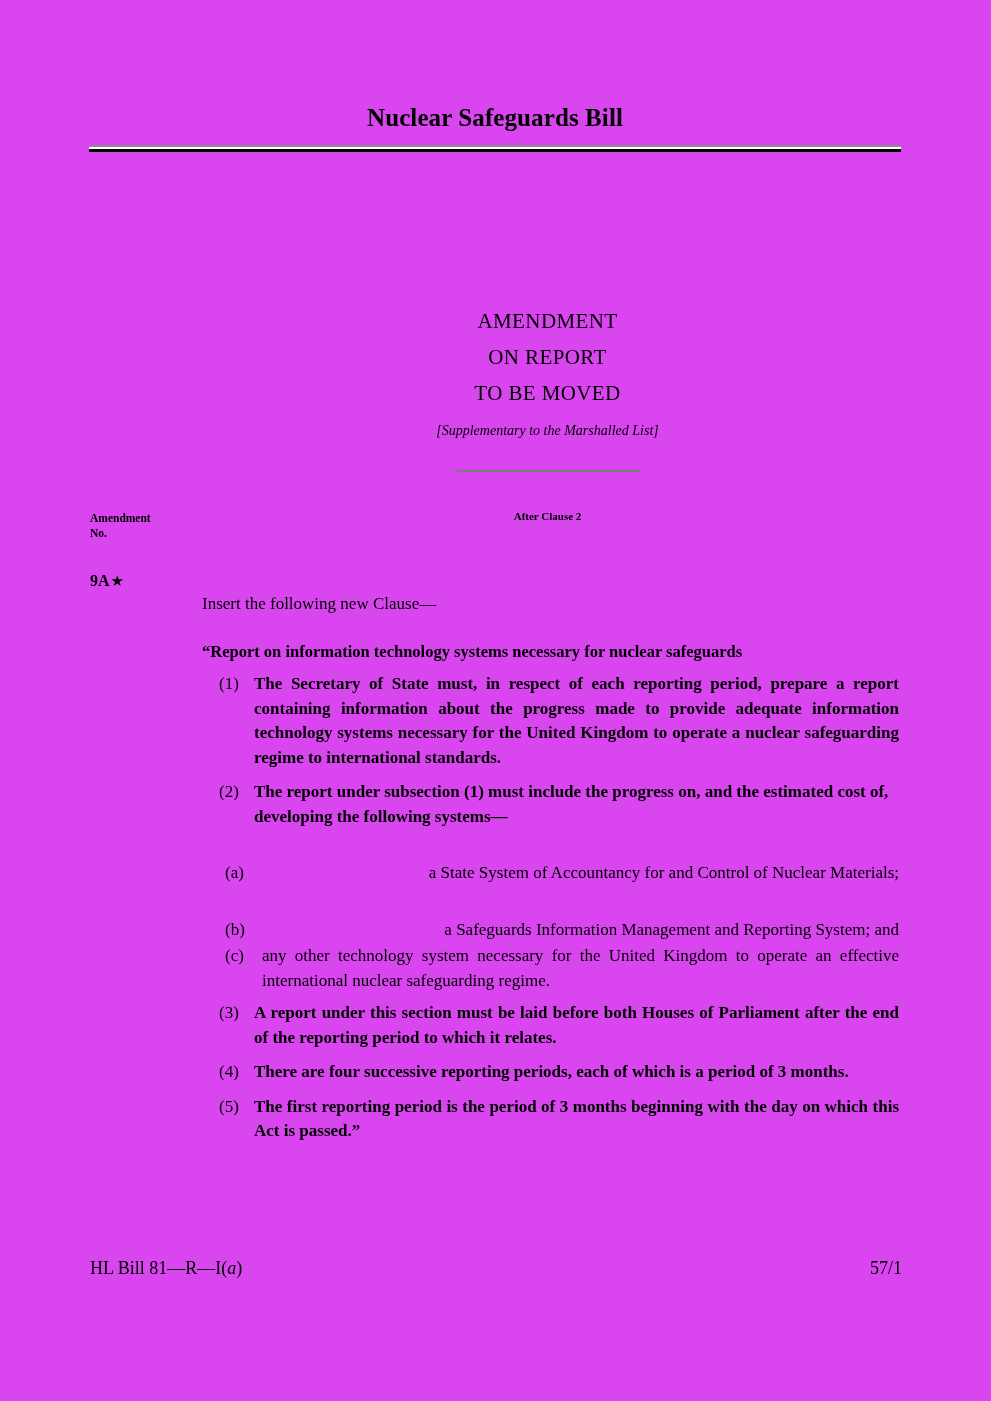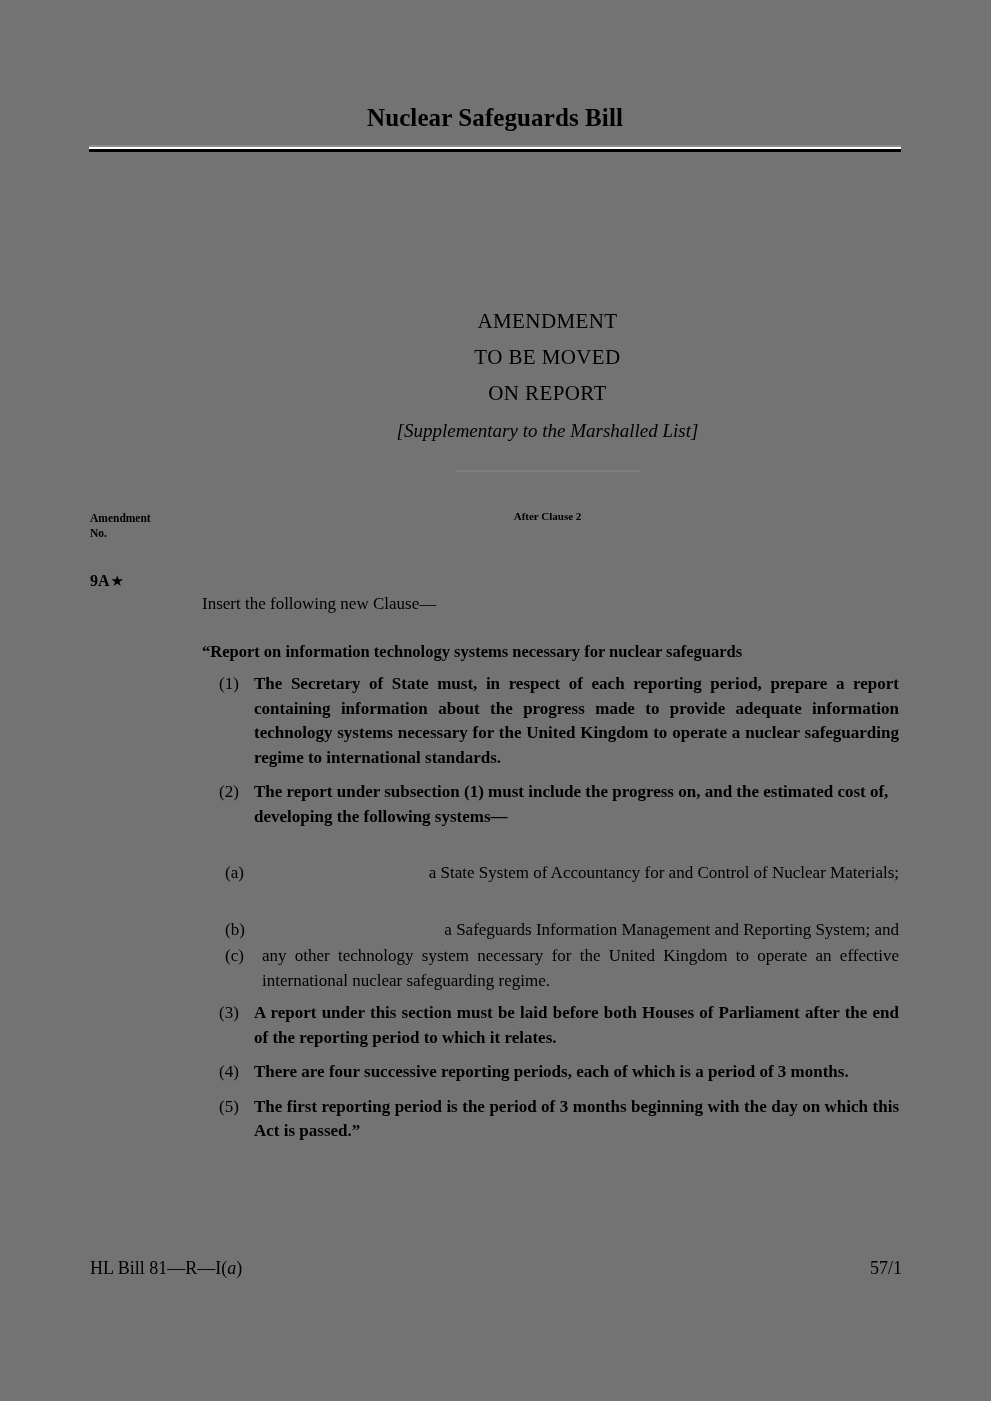--- a/index.html
+++ b/index.html
@@ -8,21 +8,21 @@
     background: #ffffff;
   }
   body {
     font-family: "Liberation Serif", "DejaVu Serif", serif;
     color: #000000;
   }
   .page {
     position: relative;
     width: 991px;
     height: 1401px;
-    background: #737373;
+    background: #d946ef;
     overflow: hidden;
     box-sizing: border-box;
   }
 
   
   .doc-header {
     position: absolute;
     left: 89px;
     top: 104px;
     width: 812px;
@@ -62,21 +62,21 @@
     top: 303px;
     width: 705px;
     text-align: center;
   }
   .title-block .caps-line {
     font-size: 21px;
     line-height: 36px;
     letter-spacing: 0.4px;
   }
   .title-block .italic-line {
-    font-size: 19px;
+    font-size: 14px;
     font-style: italic;
     line-height: 34px;
     margin-top: 3px;
   }
   .short-rule {
     width: 186px;
     height: 2px;
     background: #7d7d7d;
     margin: 22px auto 0 auto;
   }
@@ -223,22 +223,22 @@
     <div class="doc-title">Nuclear Safeguards Bill</div>
     <div class="header-rule">
       <div class="thin"></div>
       <div class="gap"></div>
       <div class="thick"></div>
     </div>
   </div>
 
   <div class="title-block">
     <div class="caps-line">AMENDMENT</div>
+    <div class="caps-line">ON REPORT</div>
     <div class="caps-line">TO BE MOVED</div>
-    <div class="caps-line">ON REPORT</div>
     <div class="italic-line">[Supplementary to the Marshalled List]</div>
     <div class="short-rule"></div>
   </div>
 
   <div class="margin-label">
     <div>Amendment</div>
     <div>No.</div>
   </div>
 
   <div class="clause-heading">After Clause 2</div>

